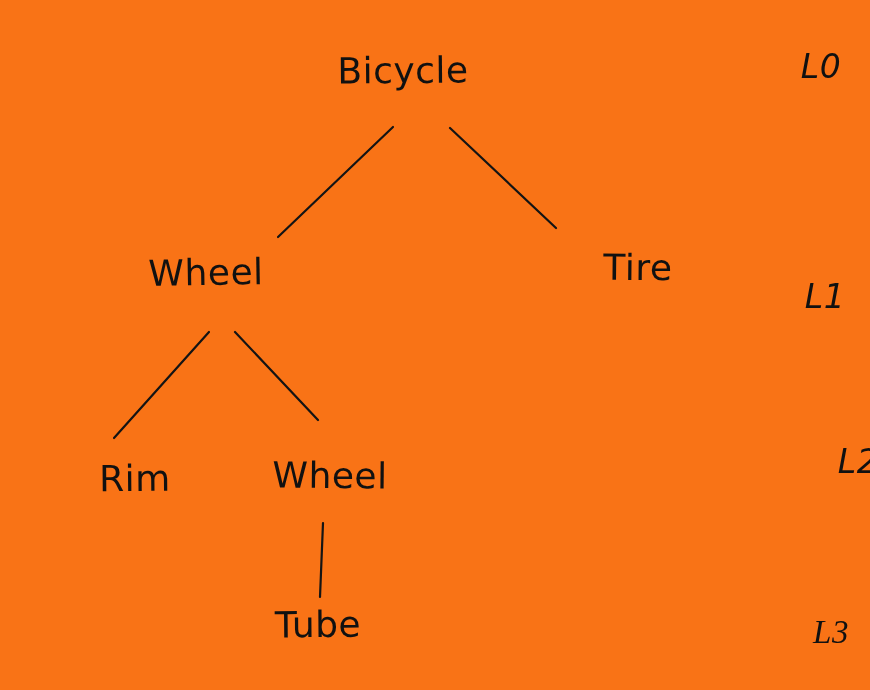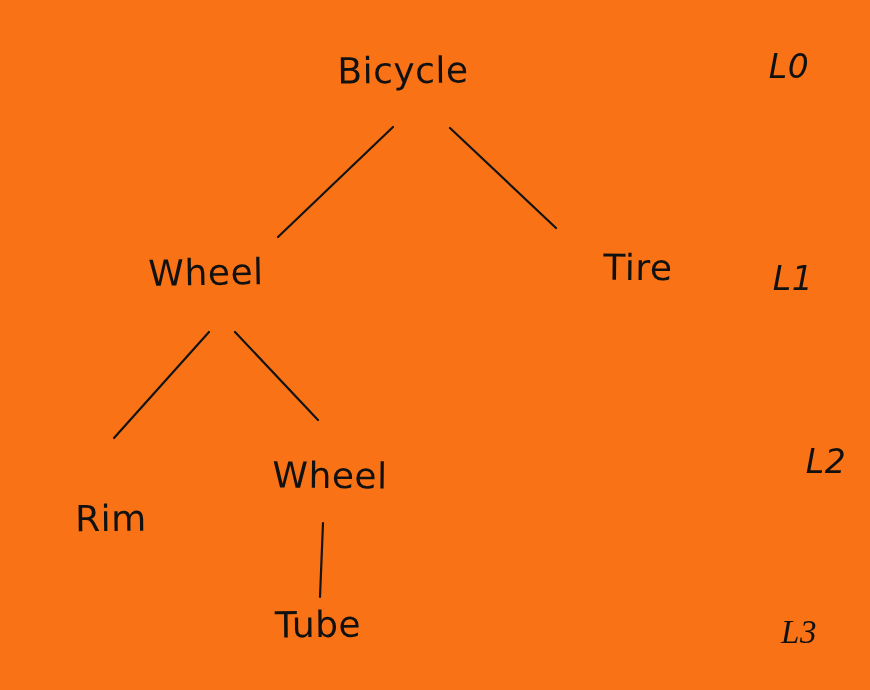--- a/index.html
+++ b/index.html
@@ -36,31 +36,32 @@
     line-height: 1;
     color: #111111;
     letter-spacing: 0.5px;
   }
   .node {
     font-size: 36px;
   }
   .lvl {
     font-size: 33px;
     font-style: italic;
+    margin-left: 32px;
   }
   
   .n-bicycle { left: 403px; top: 53px;  transform: translateX(-50%) rotate(-0.5deg); }
   .n-wheel   { left: 206px; top: 255px; transform: translateX(-50%) rotate(-1deg); }
   .n-frame   { left: 638px; top: 250px; transform: translateX(-50%) rotate(0.5deg); }
-  .n-rim     { left: 111px; top: 461px; transform: translateX(-50%) rotate(-0.5deg); margin-top: 40px; }
+  .n-rim     { left: 135px; top: 461px; transform: translateX(-50%) rotate(-0.5deg); }
   .n-tire    { left: 330px; top: 458px; transform: translateX(-50%) rotate(0.5deg); }
   .n-tube    { left: 318px; top: 607px; transform: translateX(-50%) rotate(-0.5deg); }
   
   .l-l0 { left: 789px; top: 50px; }
-  .l-l1 { left: 793px; top: 262px; font-style: italic; }
+  .l-l1 { left: 793px; top: 280px; font-style: italic; }
   .l-l2 { left: 826px; top: 445px; }
   .l-l3 { left: 799px; top: 616px; font-family: Liberation Serif, serif; }
 </style>
 </head>
 <body>
 
 <div class="canvas">
 
   <svg class="edges" viewBox="0 0 870 690" xmlns="http://www.w3.org/2000/svg">
     <line x1="393" y1="127" x2="278" y2="237"></line>

